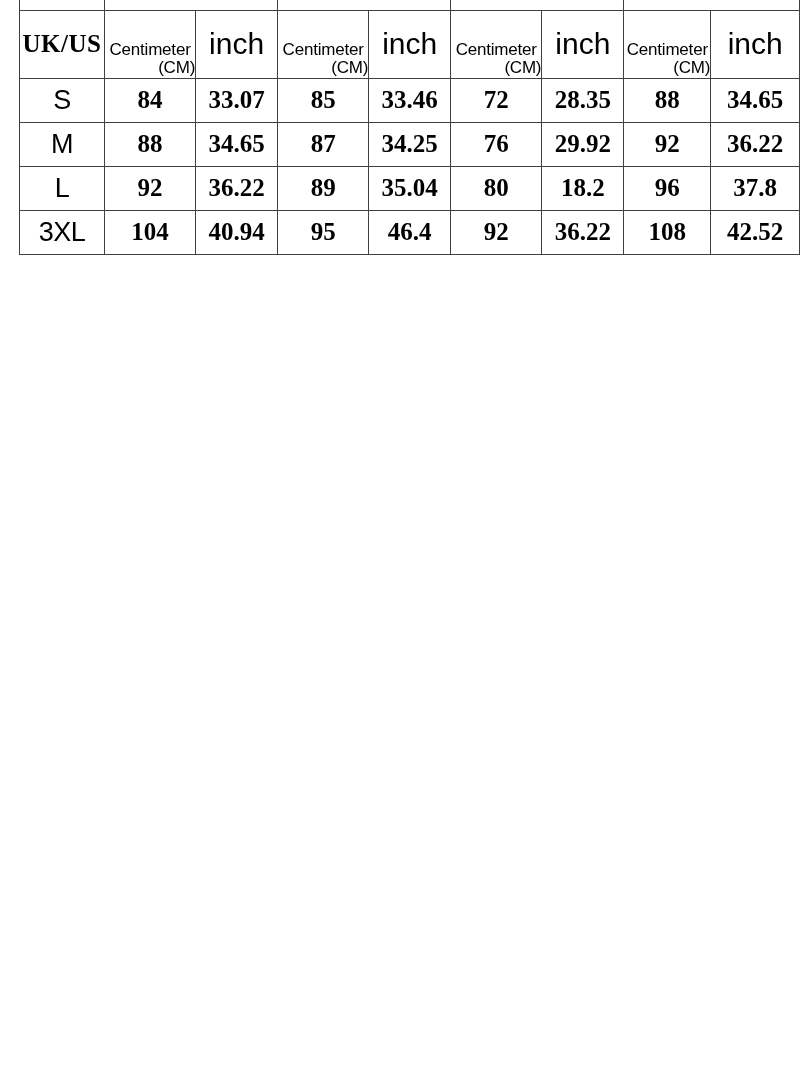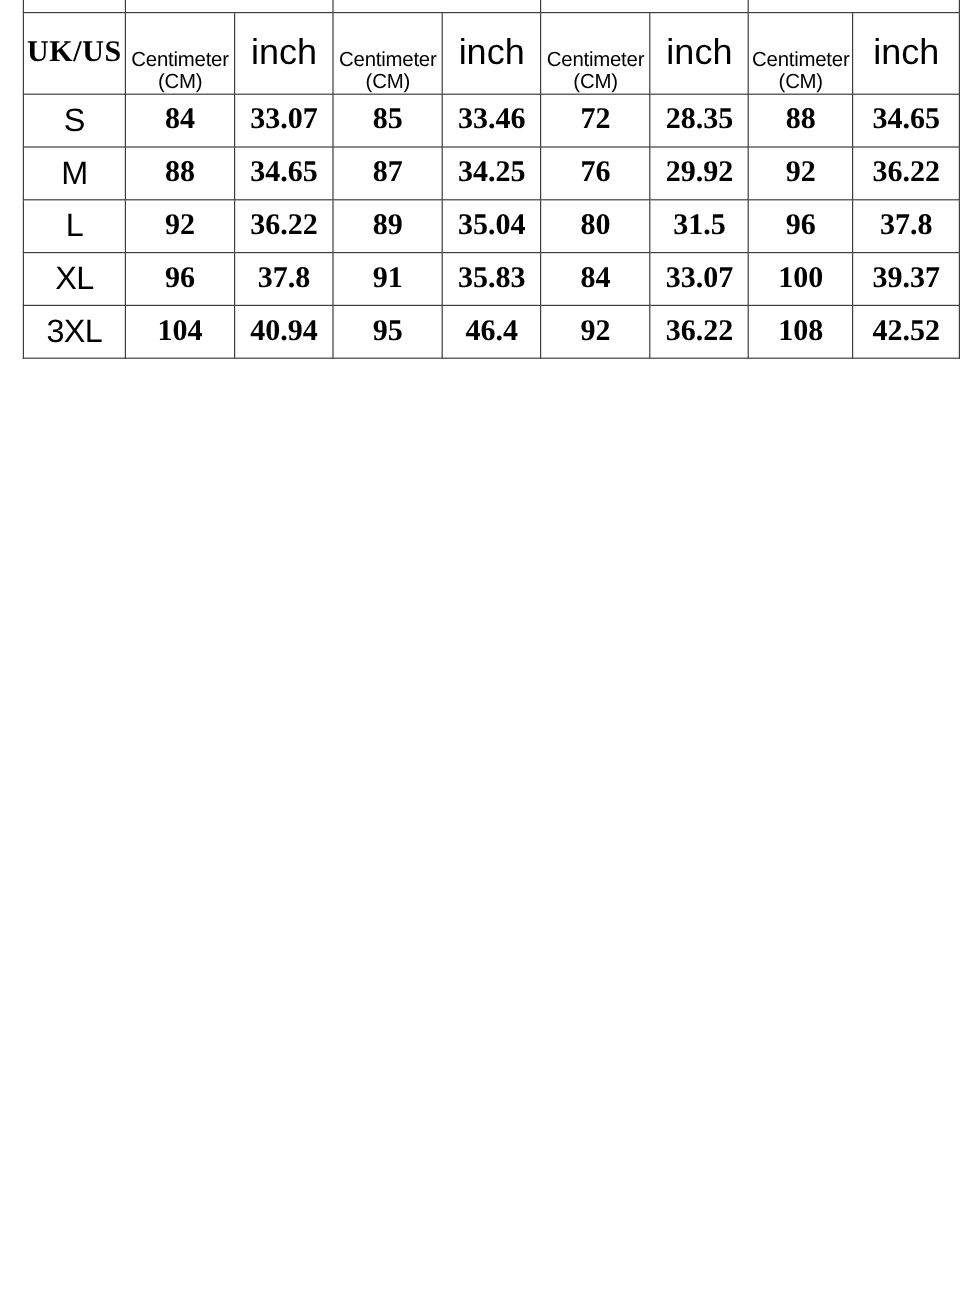--- a/index.html
+++ b/index.html
@@ -45,21 +45,21 @@
   
   tr.header-row td { height: 46px; }
   td.hdr-green {
     background: #86ce4e;
     font-family: "Liberation Sans", sans-serif;
     font-size: 17px;
     line-height: 1.08;
     letter-spacing: -0.2px;
   }
   td.hdr-green .cm-top { display: block; margin-top: 30px; }
-  td.hdr-green .cm-bot { display: block; }
+  td.hdr-green .cm-bot { display: block; text-align: right; }
   td.hdr-inch {
     background: #86ce4e;
     font-family: "Liberation Sans", sans-serif;
     font-size: 30px;
   }
   td.hdr-ukus {
     background: #ffffff;
     font-family: "Liberation Serif", serif;
     font-weight: bold;
     font-size: 25px;
@@ -163,34 +163,23 @@
         <td class="cell-cm">92</td>
         <td class="cell-in">36.22</td>
       </tr>
       <tr class="data-row">
         <td class="cell-size">L</td>
         <td class="cell-cm">92</td>
         <td class="cell-in">36.22</td>
         <td class="cell-cm">89</td>
         <td class="cell-in">35.04</td>
         <td class="cell-cm">80</td>
-        <td class="cell-in">31.5</td>
+        <td class="cell-in">18.2</td>
         <td class="cell-cm">96</td>
         <td class="cell-in">37.8</td>
-      </tr>
-      <tr class="data-row">
-        <td class="cell-size">XL</td>
-        <td class="cell-cm">96</td>
-        <td class="cell-in">37.8</td>
-        <td class="cell-cm">91</td>
-        <td class="cell-in">35.83</td>
-        <td class="cell-cm">84</td>
-        <td class="cell-in">33.07</td>
-        <td class="cell-cm">100</td>
-        <td class="cell-in">39.37</td>
       </tr>
       <tr class="data-row">
         <td class="cell-size">3XL</td>
         <td class="cell-cm">104</td>
         <td class="cell-in">40.94</td>
         <td class="cell-cm">95</td>
         <td class="cell-in">46.4</td>
         <td class="cell-cm">92</td>
         <td class="cell-in">36.22</td>
         <td class="cell-cm">108</td>

